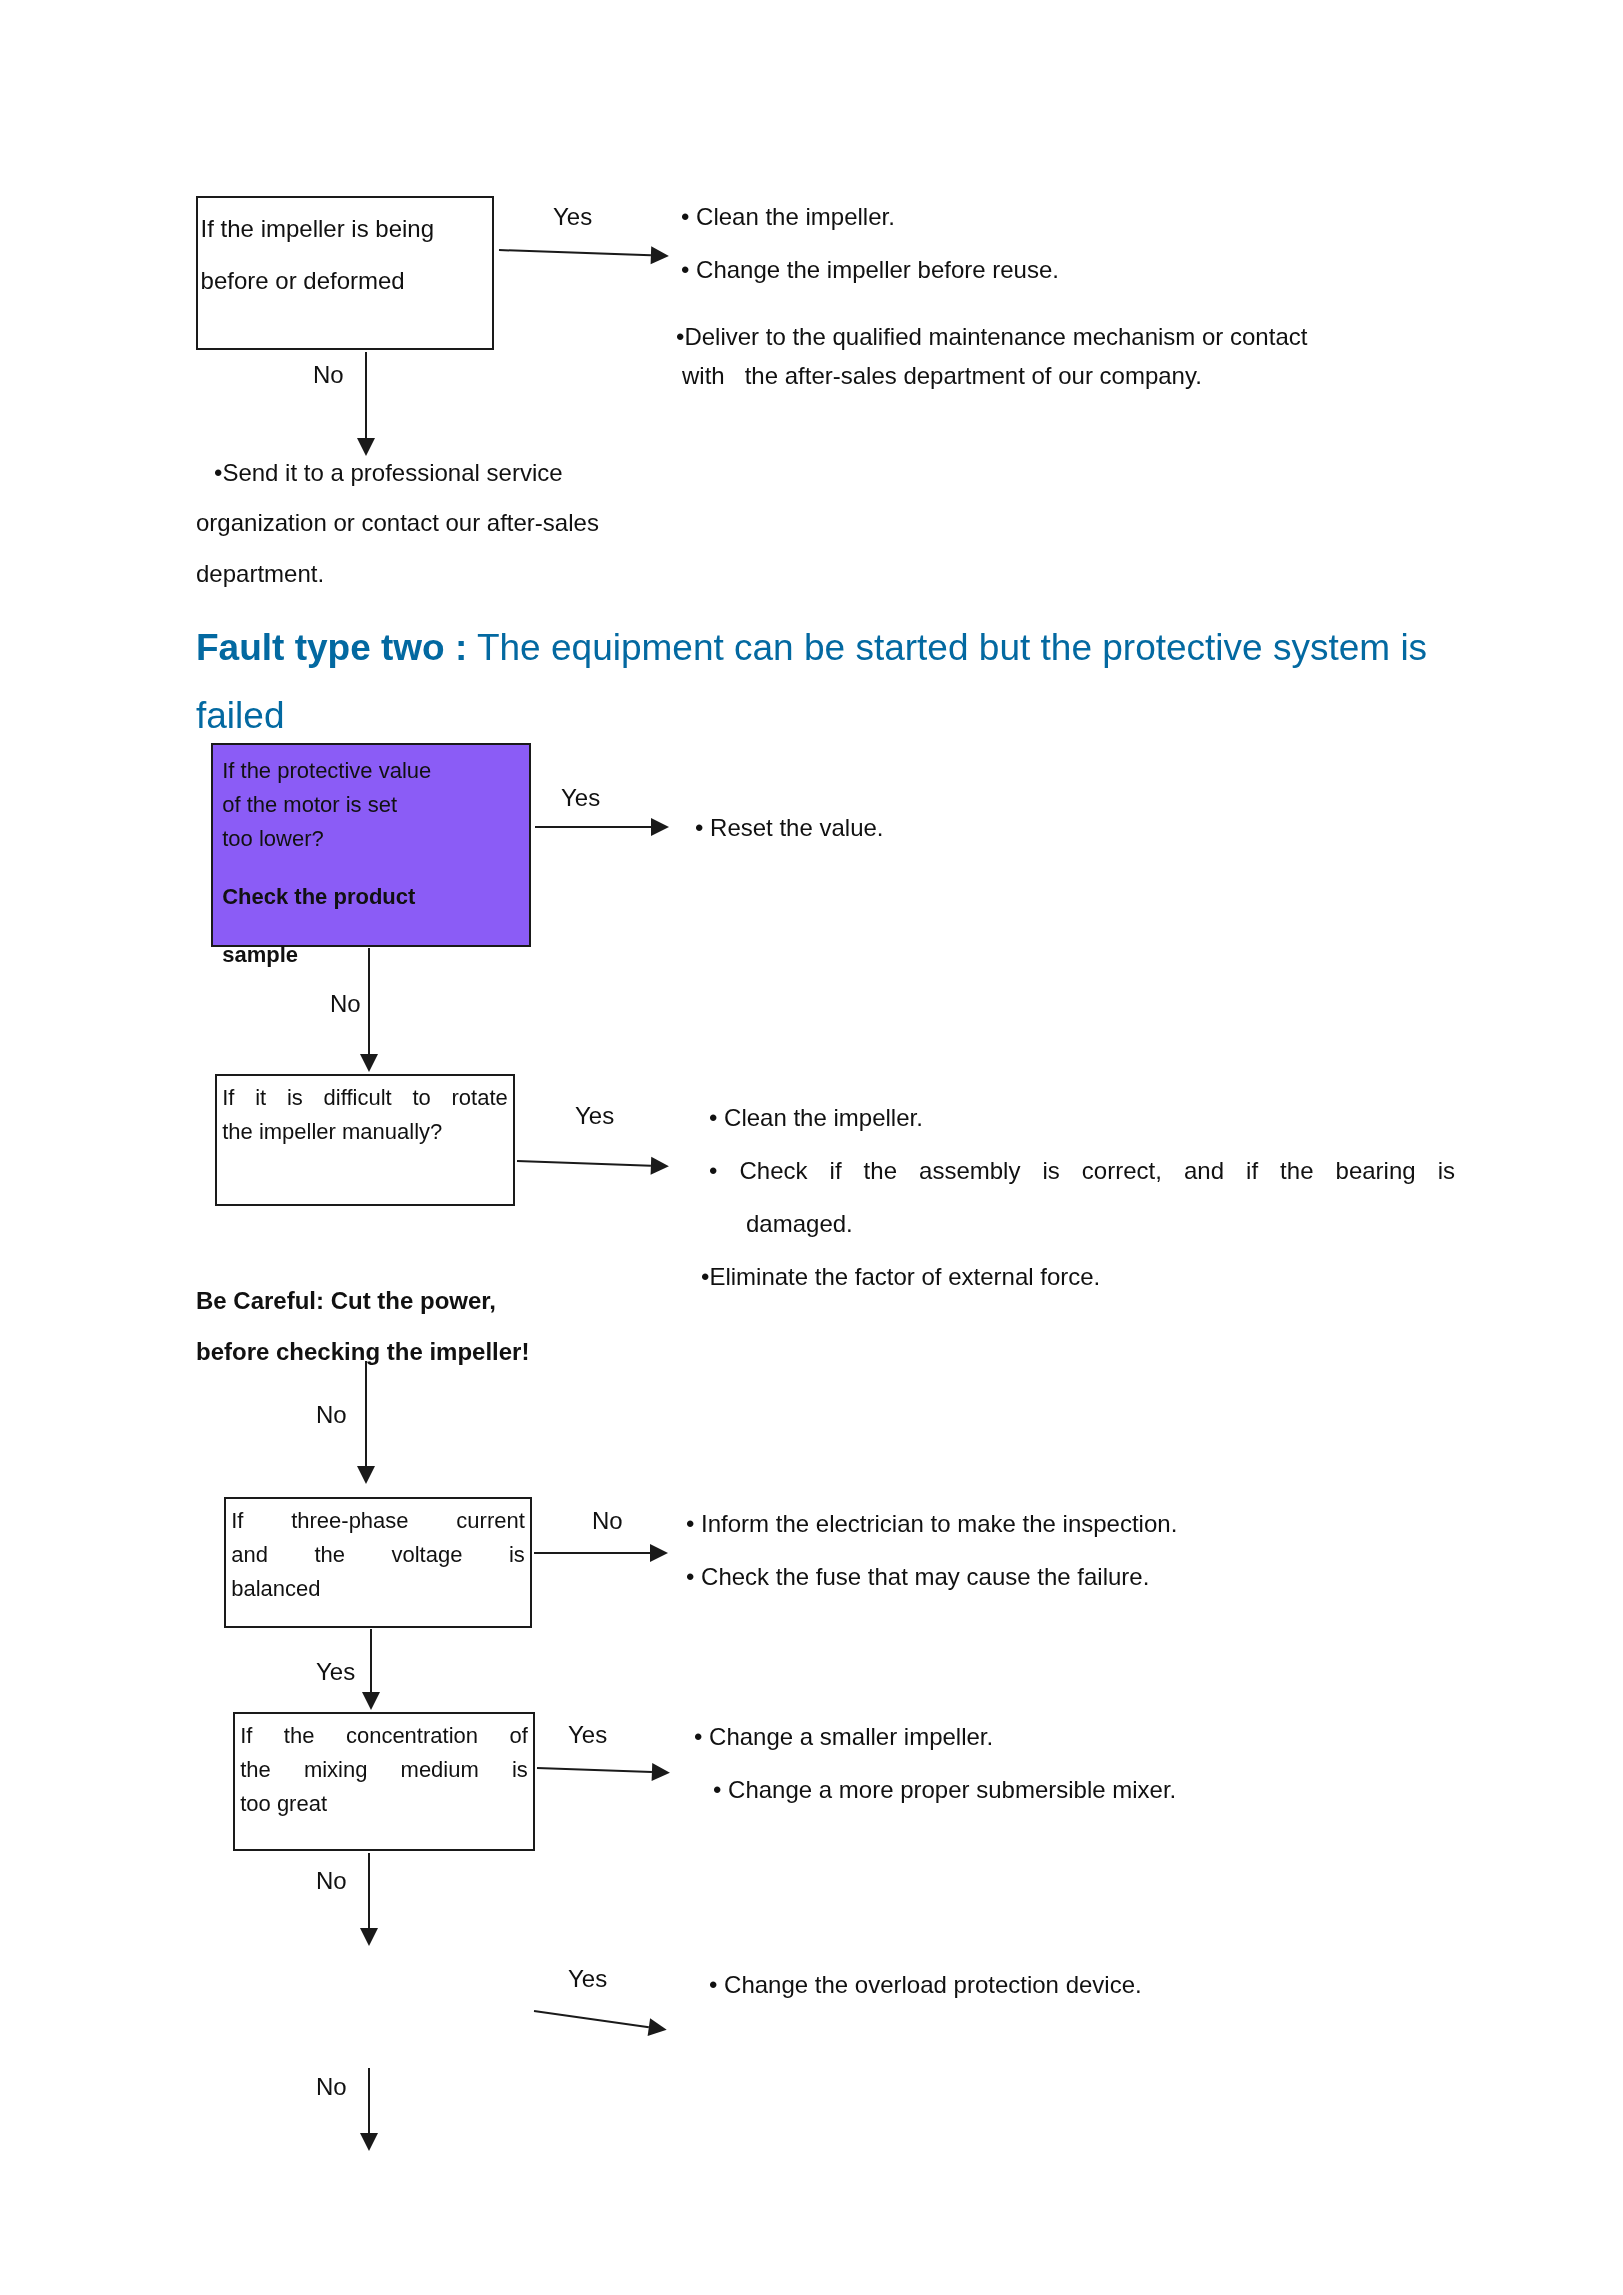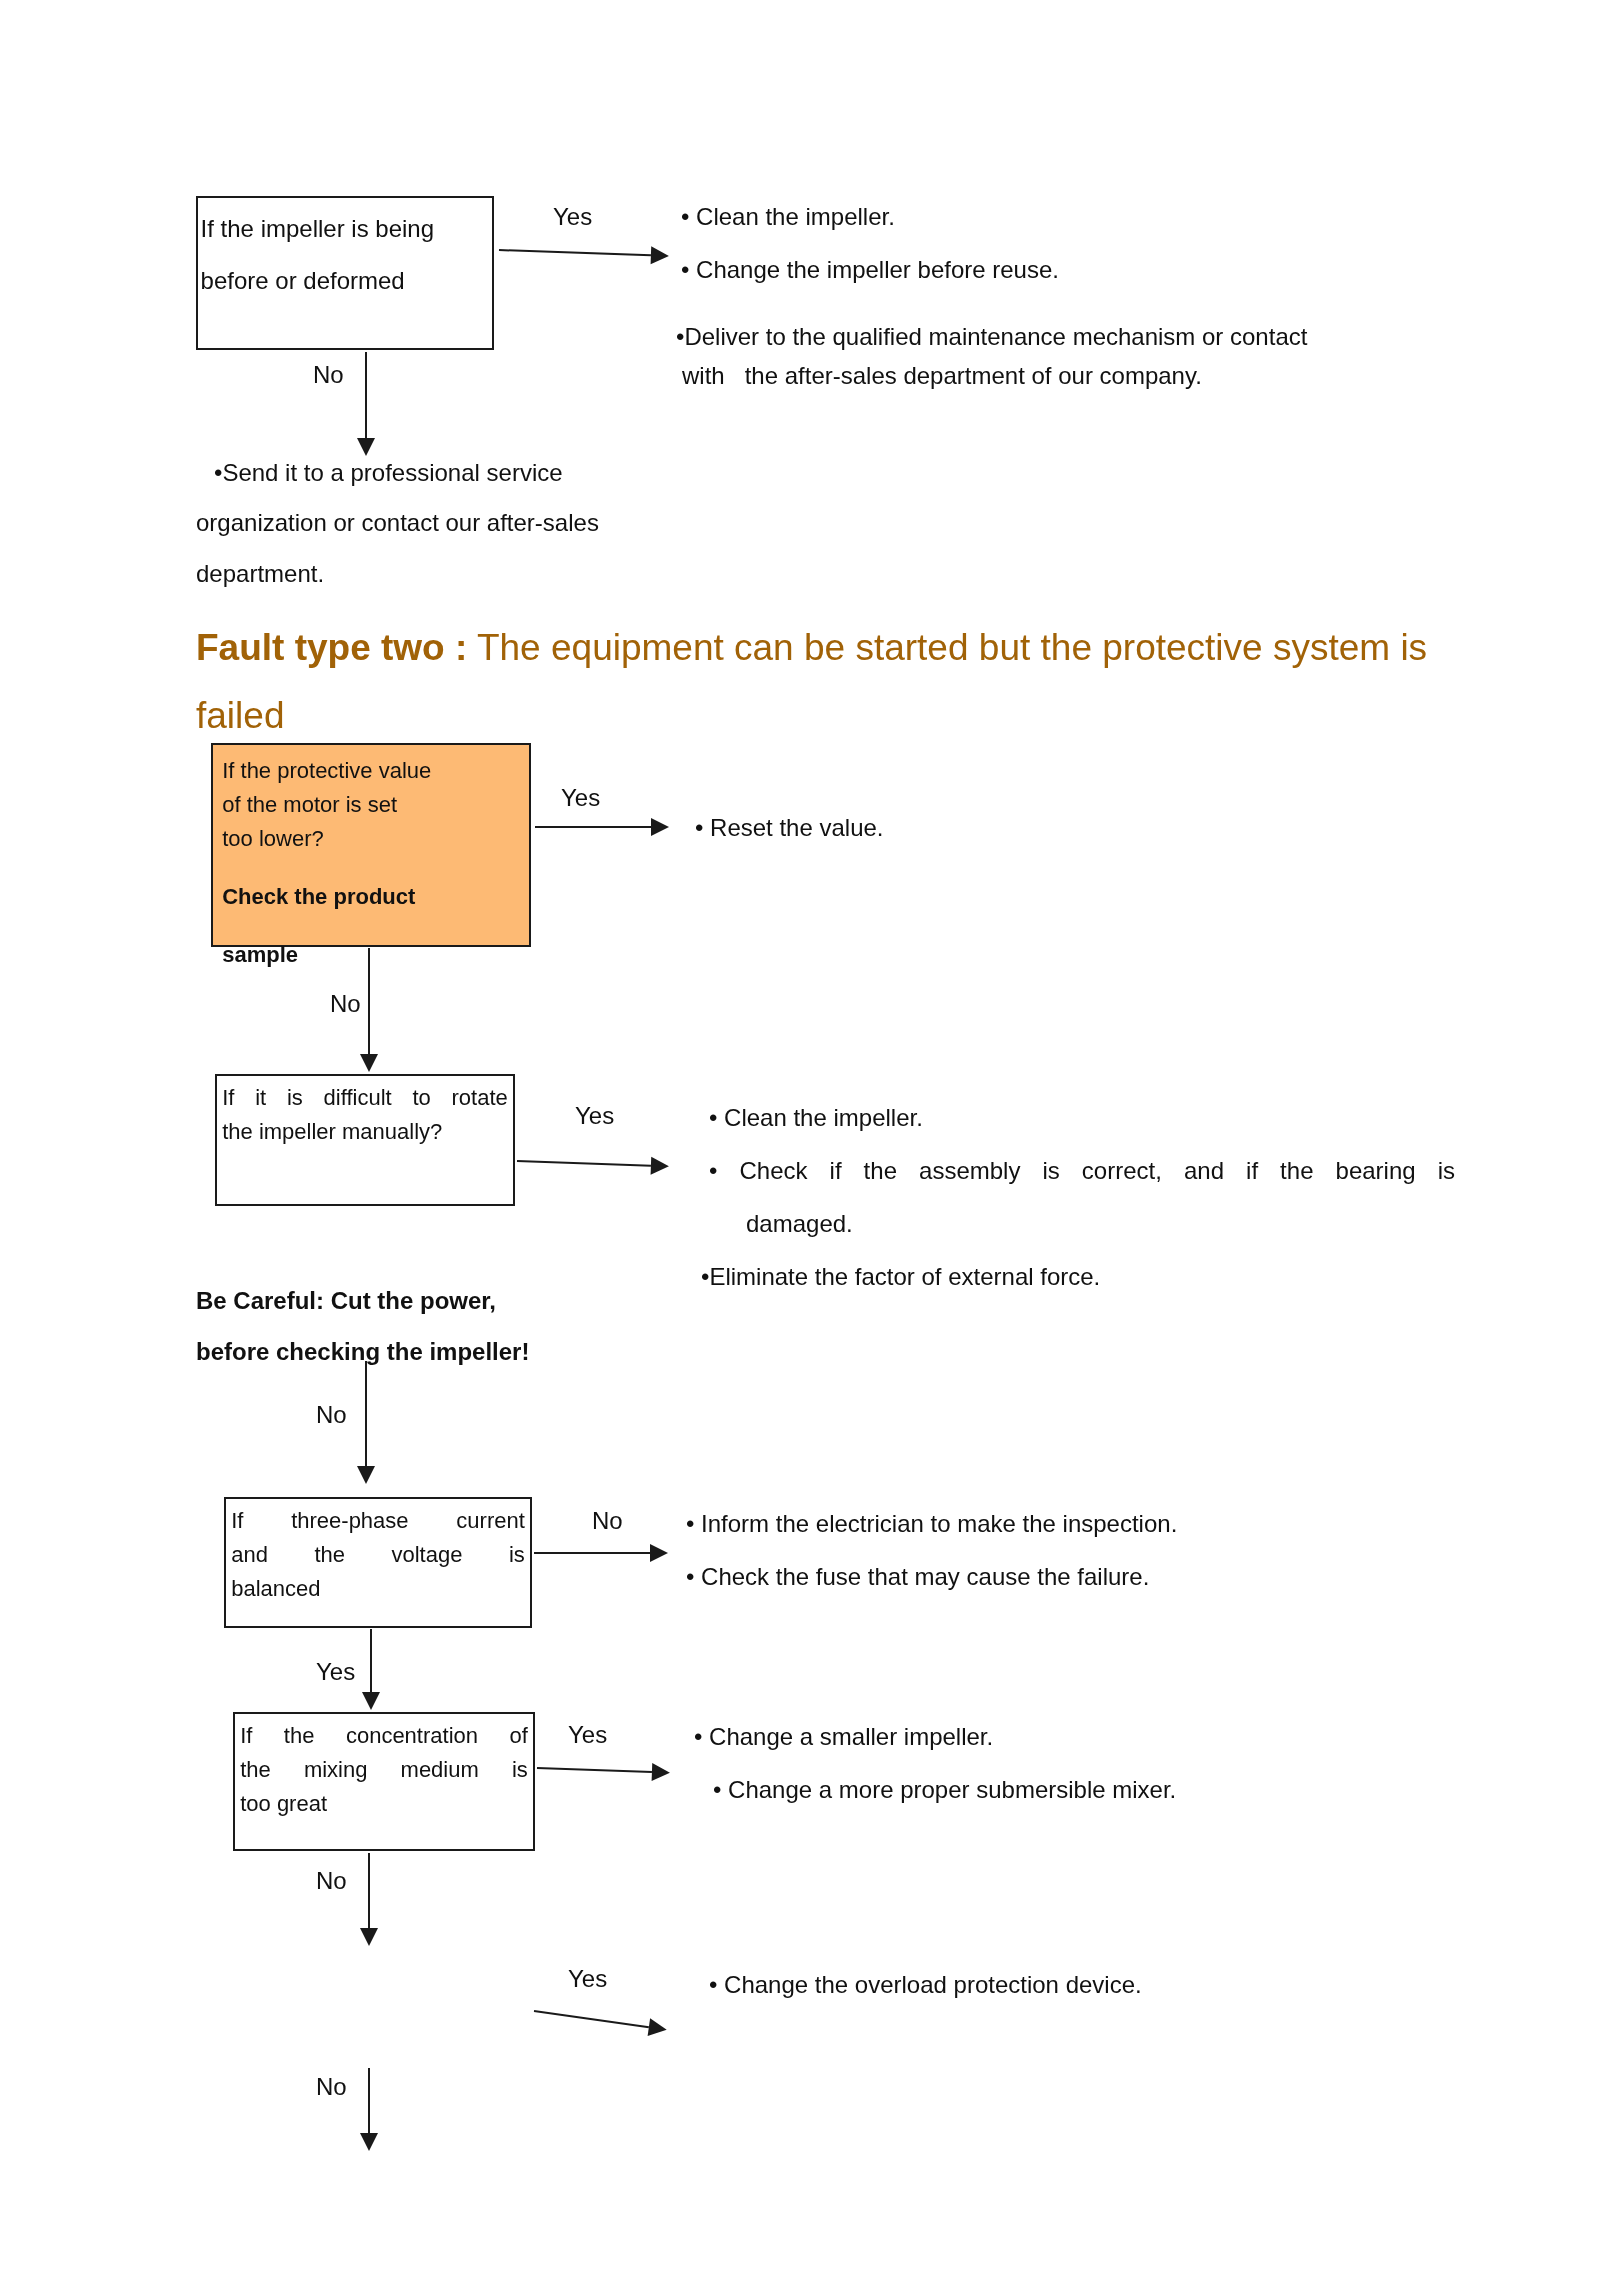--- a/index.html
+++ b/index.html
@@ -9,32 +9,32 @@
     font-family:"Liberation Sans","DejaVu Sans",sans-serif; color:#111;
     overflow:hidden;
   }
   .line { position:absolute; font-size:24px; line-height:1.25; white-space:pre; }
   .b { font-weight:bold;margin-top:24px; }
   .box {
     position:absolute; border:2px solid #1a1a1a; background:#ffffff;
   }
   .box .bl { white-space:pre; }
   .jl { white-space:normal !important; text-align:justify; text-align-last:justify; text-justify:inter-word; }
-  .gray { background:#fdba74; }
+  .gray { background:#8b5cf6; }
   .harrow { position:absolute; height:2px; background:#1a1a1a; transform-origin:left center; }
   .harrow::after {
     content:""; position:absolute; left:100%; top:50%; transform:translateY(-50%);
     border-left:18.3px solid #1a1a1a; border-top:9.2px solid transparent; border-bottom:9.2px solid transparent;
   }
   .varrow { position:absolute; width:2px; background:#1a1a1a; }
   .varrow::after {
     content:""; position:absolute; top:100%; left:50%; transform:translateX(-50%);
     border-top:18.3px solid #1a1a1a; border-left:9.2px solid transparent; border-right:9.2px solid transparent;
   }
-  .heading { position:absolute; font-size:37px; line-height:68px; color:#a16207; }
+  .heading { position:absolute; font-size:37px; line-height:68px; color:#0369a1; }
   .heading .hb { font-weight:bold; }
   .jline { position:absolute; font-size:24px; line-height:1.25; text-align:justify; text-align-last:justify; text-justify:inter-word; }
 </style>
 </head>
 <body>
 
 <div class="page">
 
   <div class="box" style="left:196px;top:196px;width:298px;height:154px;padding:5.2px 2.6px;font-size:24px;line-height:52px;">
     <div class="bl">If the impeller is being</div>

